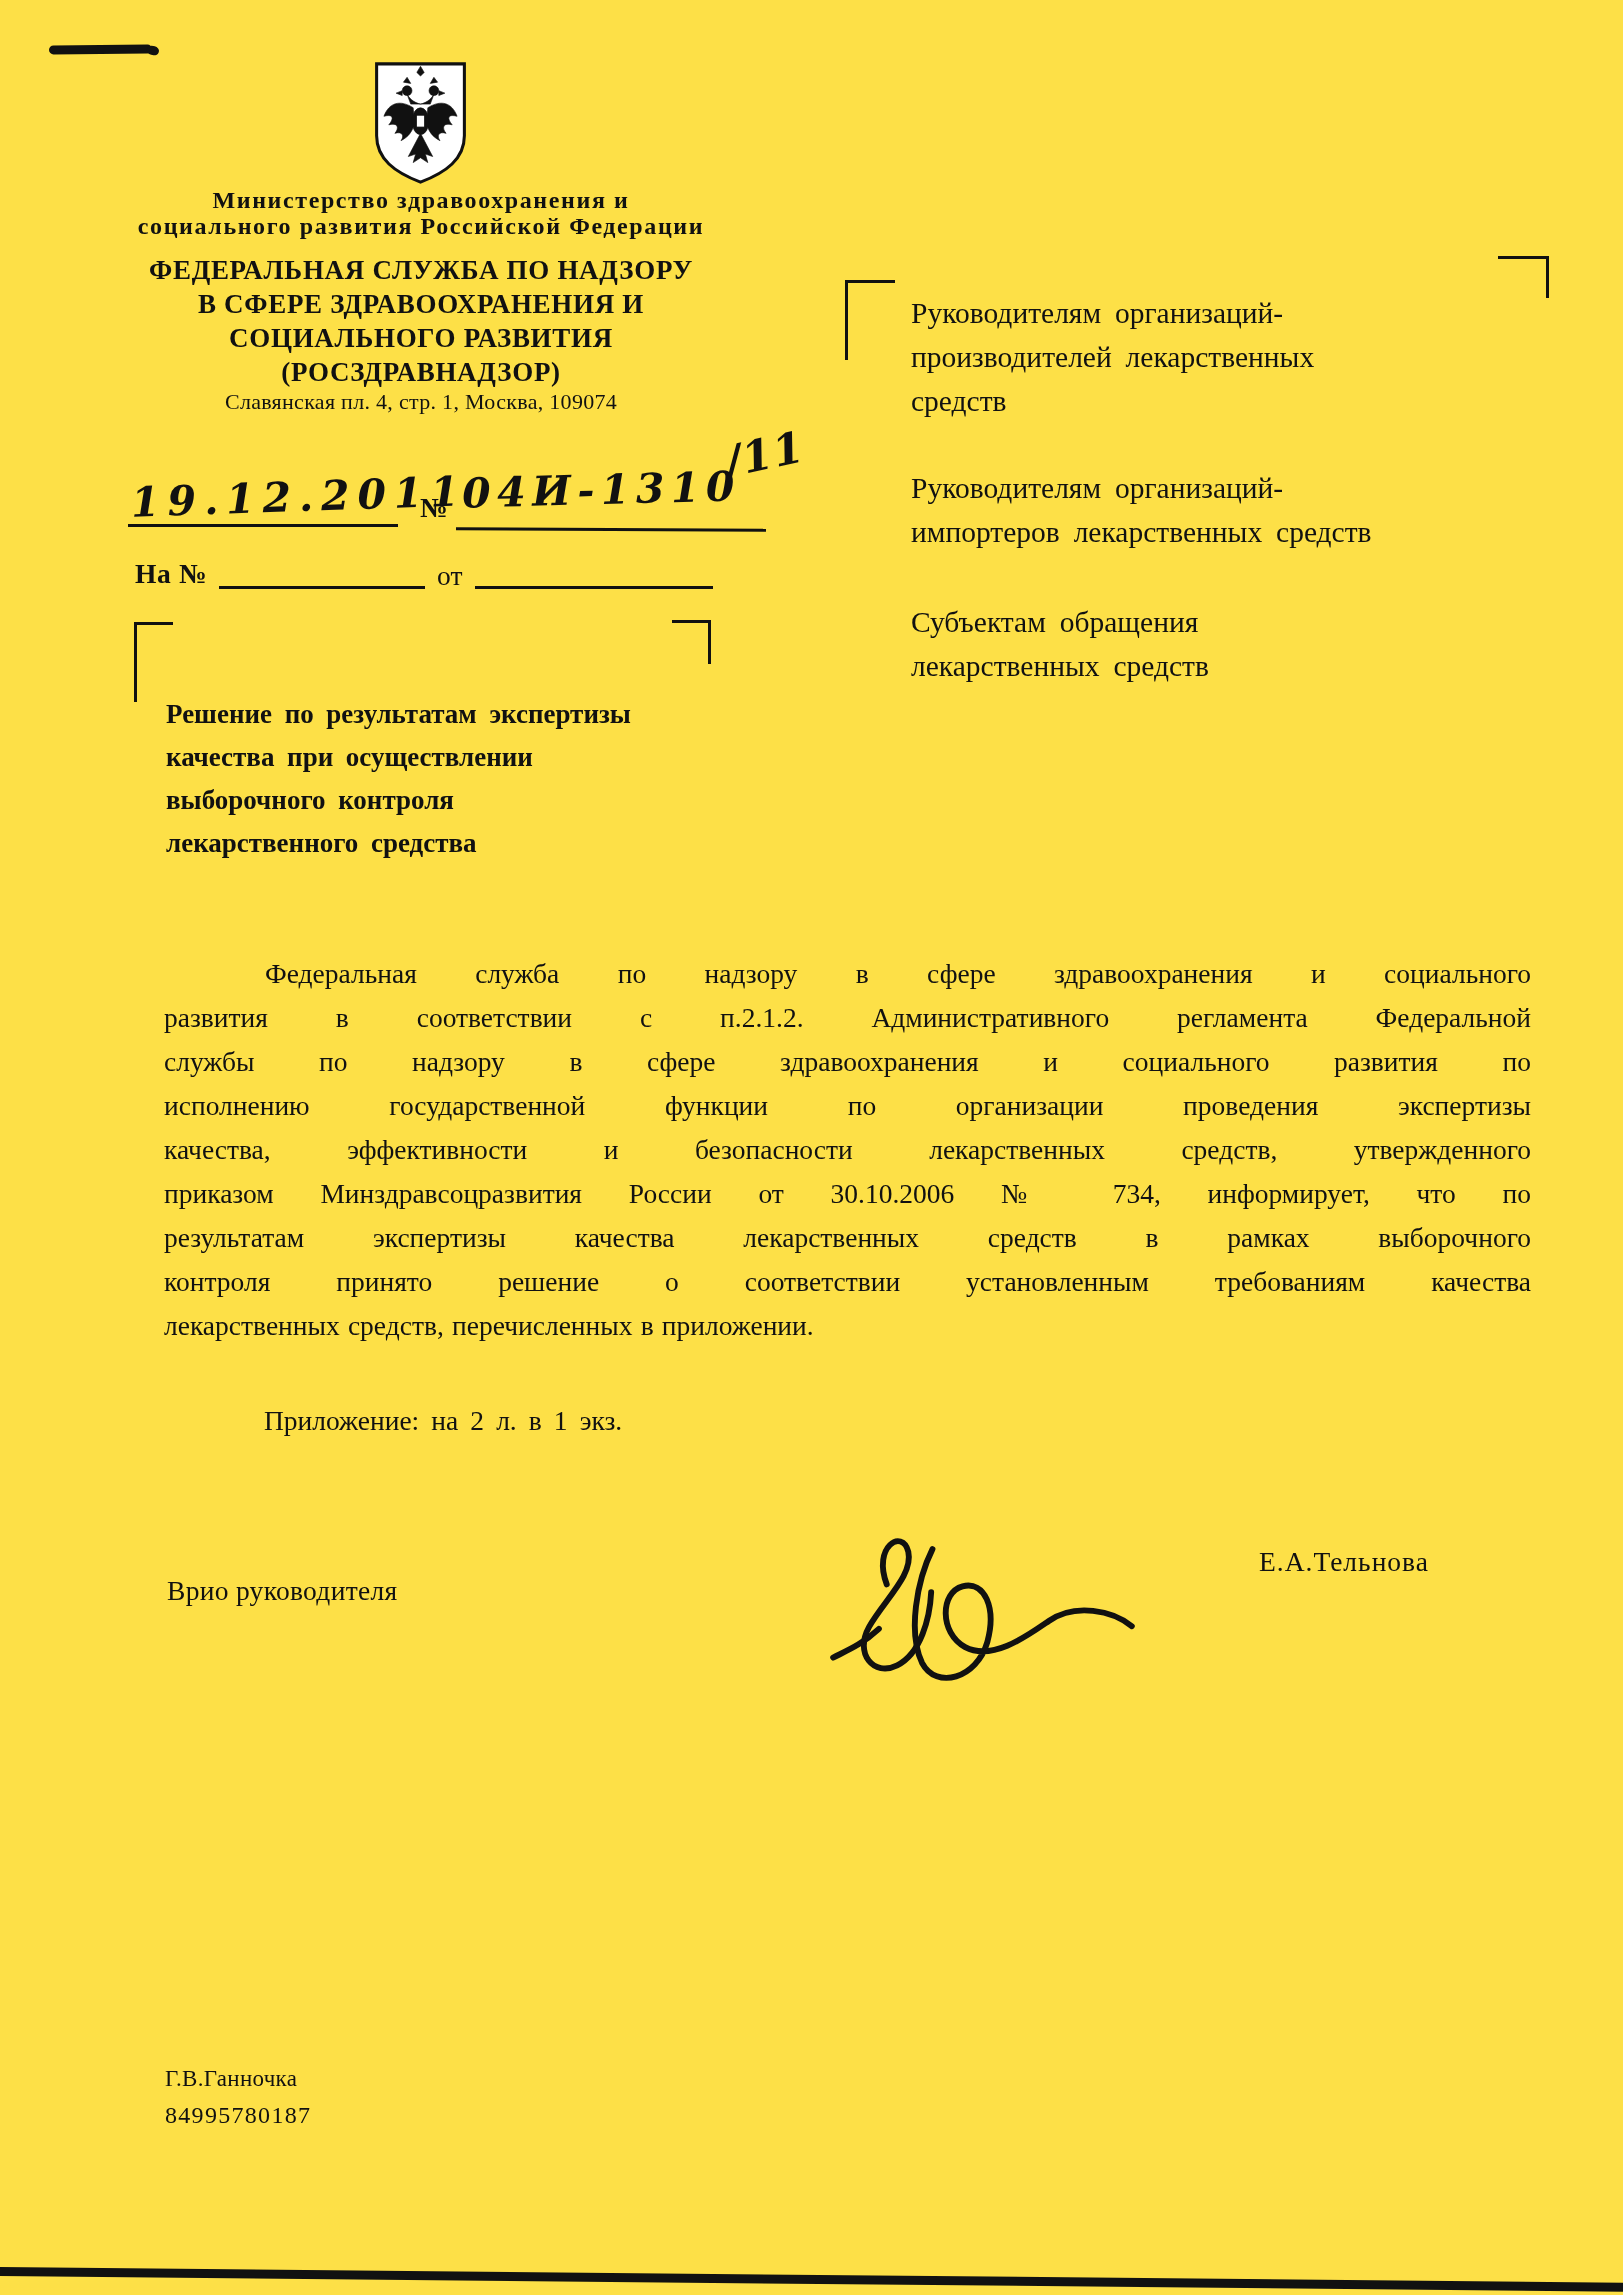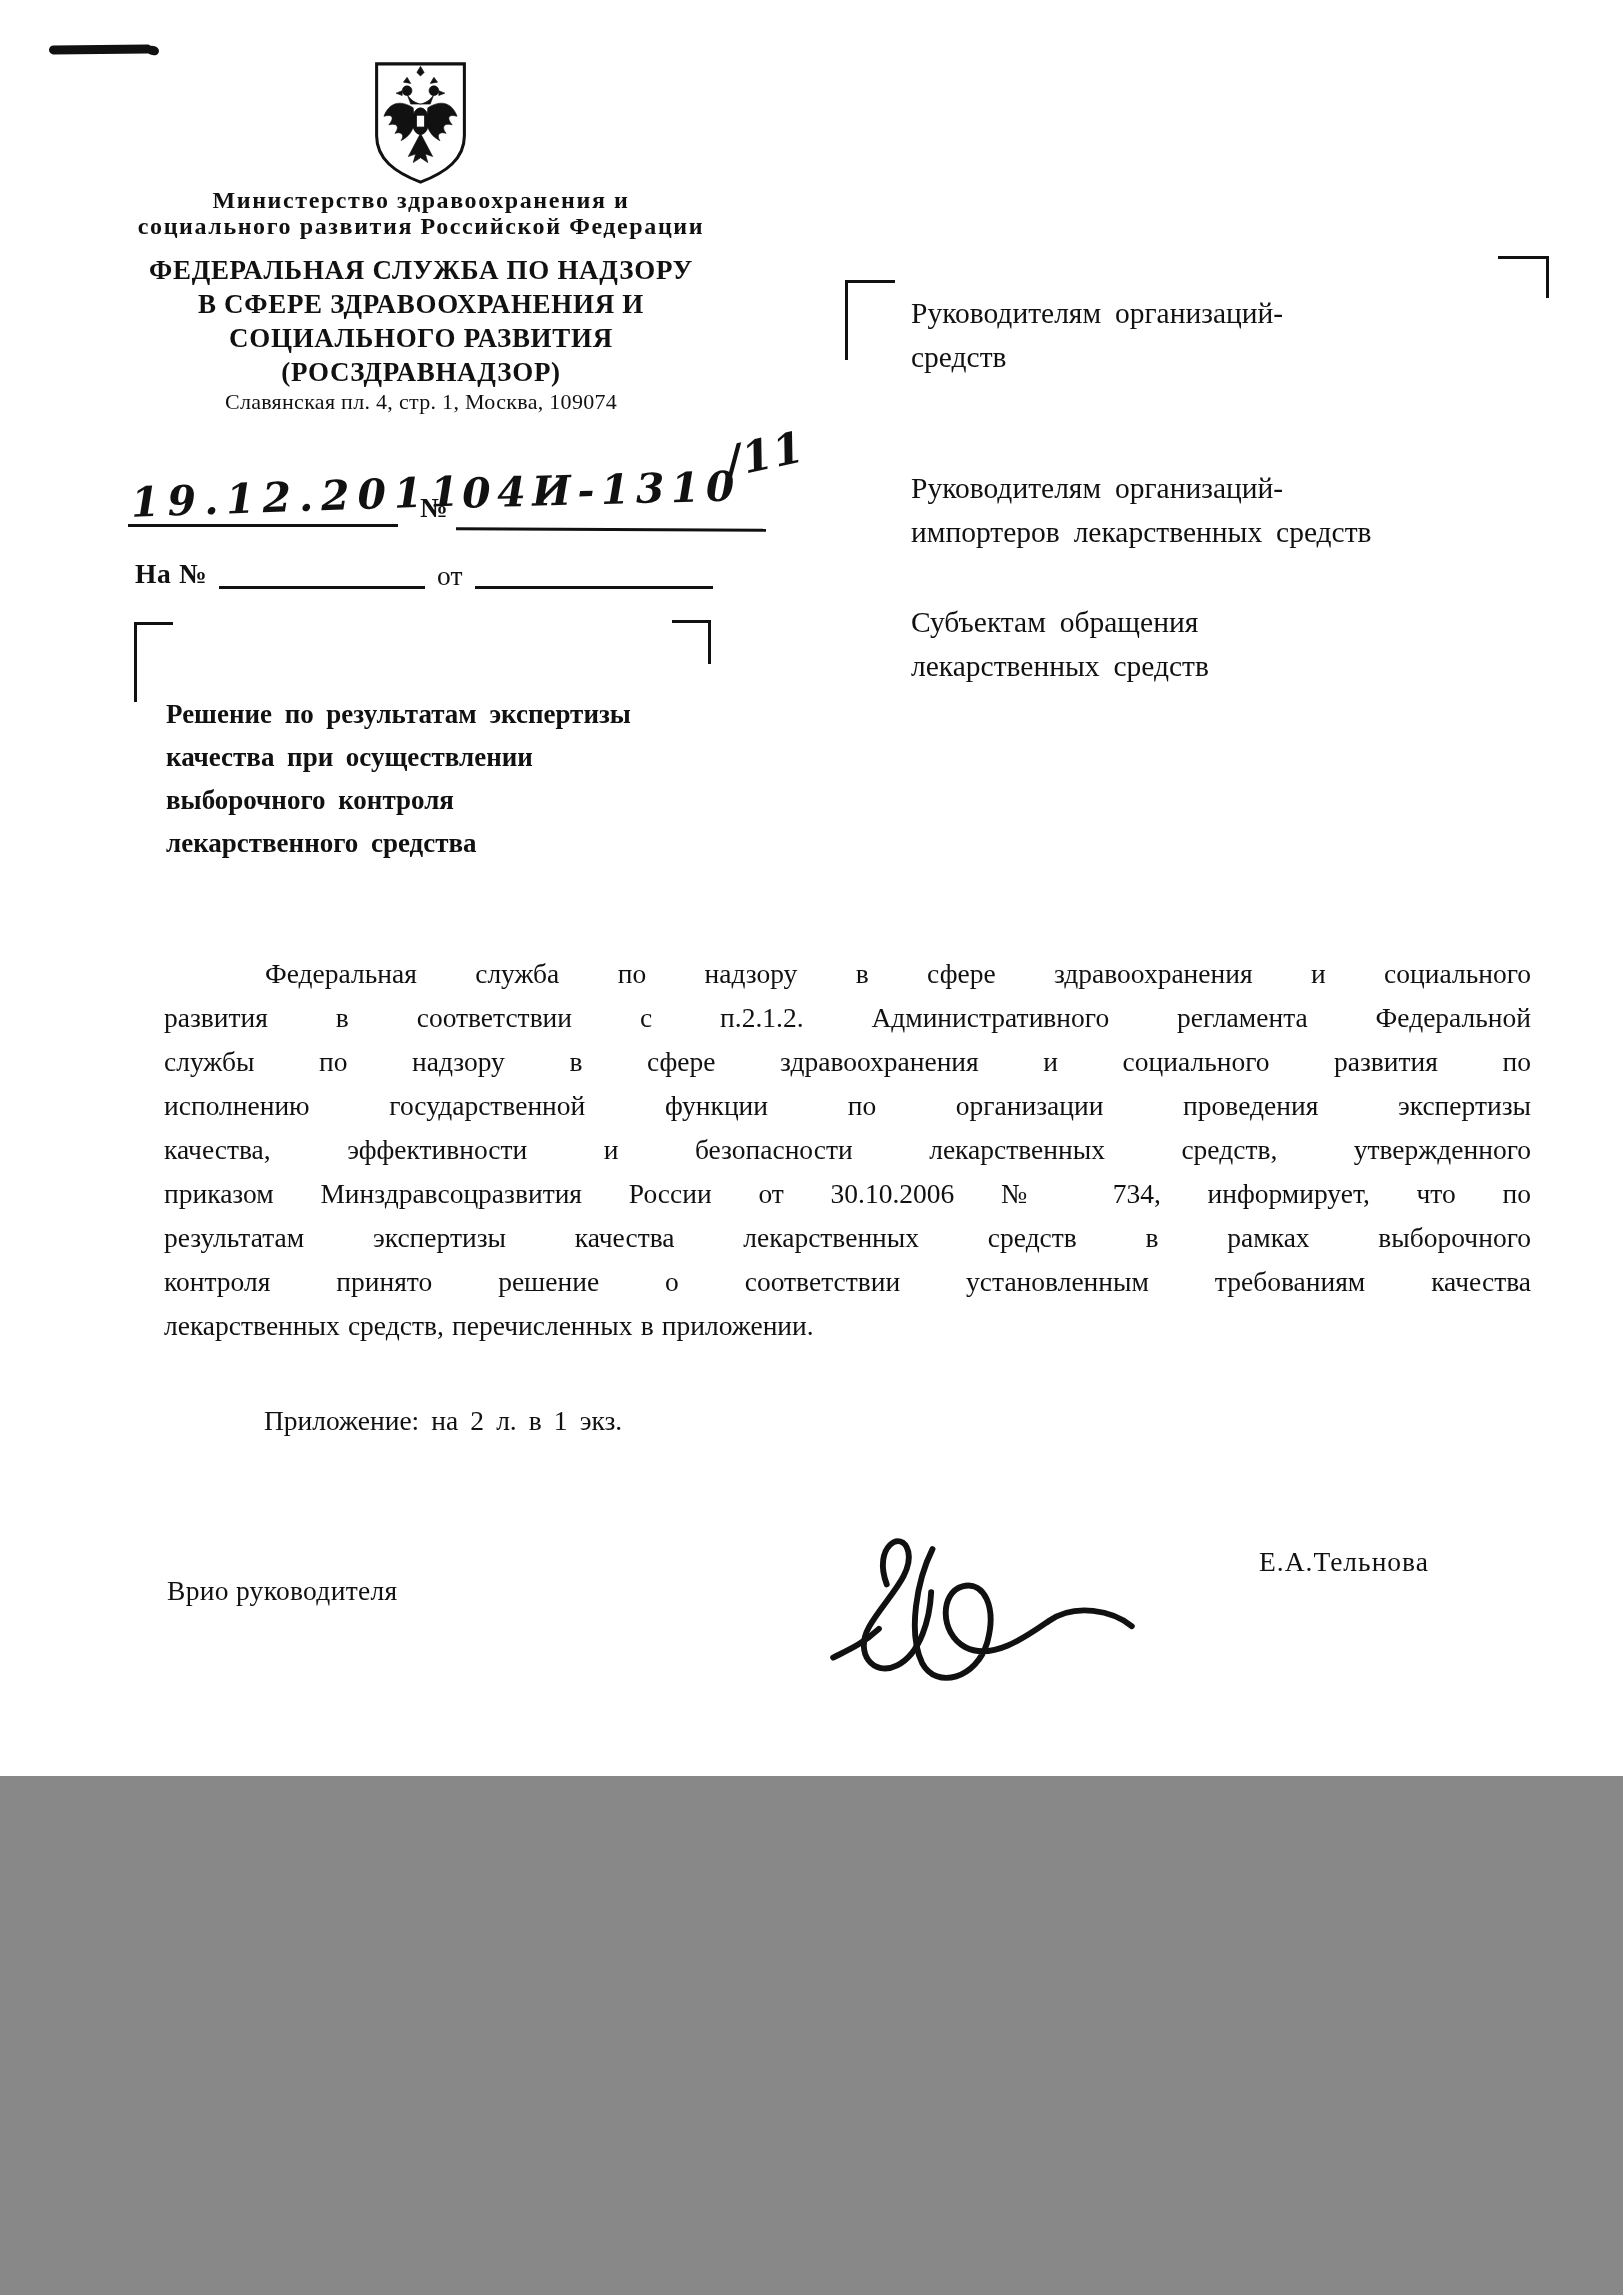--- a/index.html
+++ b/index.html
@@ -1,19 +1,19 @@
 <!DOCTYPE html>
 <html style="font-size:10.5px"><head>
 <meta charset="utf-8">
 <style>
   html,body{margin:0;padding:0;background:#888;}
   #page{
     position:relative;
-    width:1623px;height:1776px;
-    background:#ffffff;
+    width:1623px;height:2295px;
+    background:#fde047;
     font-family:"Liberation Serif","DejaVu Serif",serif;
     color:#111;
     overflow:hidden;
   }
   .abs{position:absolute;}
   
   .artifact-top{left:49px;top:45px;width:103px;height:9.2px;background:#111;border-radius:4.6px;transform:rotate(-.5deg);}
   .artifact-top-dot{left:147px;top:46px;width:11.8px;height:8.5px;background:#111;border-radius:45%;transform:rotate(15deg);}
   .artifact-bottom{left:-9.8px;top:2267px;width:1653px;height:8.5px;background:#111;transform:rotate(.55deg);transform-origin:left center;border-radius:2.6px;}
   
@@ -128,20 +128,21 @@
   <div class="abs ot-label">от</div>
   <div class="rule rule-ot"></div>
 
   <div class="corner tl addr-br-l"></div>
   <div class="corner tr addr-br-r"></div>
   <div class="corner tl subj-br-l"></div>
   <div class="corner tr subj-br-r"></div>
 
   <div class="abs addressees adr-g1">
     <div>Руководителям организаций-</div>
+    <div>производителей лекарственных</div>
     <div>средств</div>
   </div>
   <div class="abs addressees adr-g2">
     <div>Руководителям организаций-</div>
     <div>импортеров лекарственных средств</div>
   </div>
   <div class="abs addressees adr-g3">
     <div>Субъектам обращения</div>
     <div>лекарственных средств</div>
   </div>

